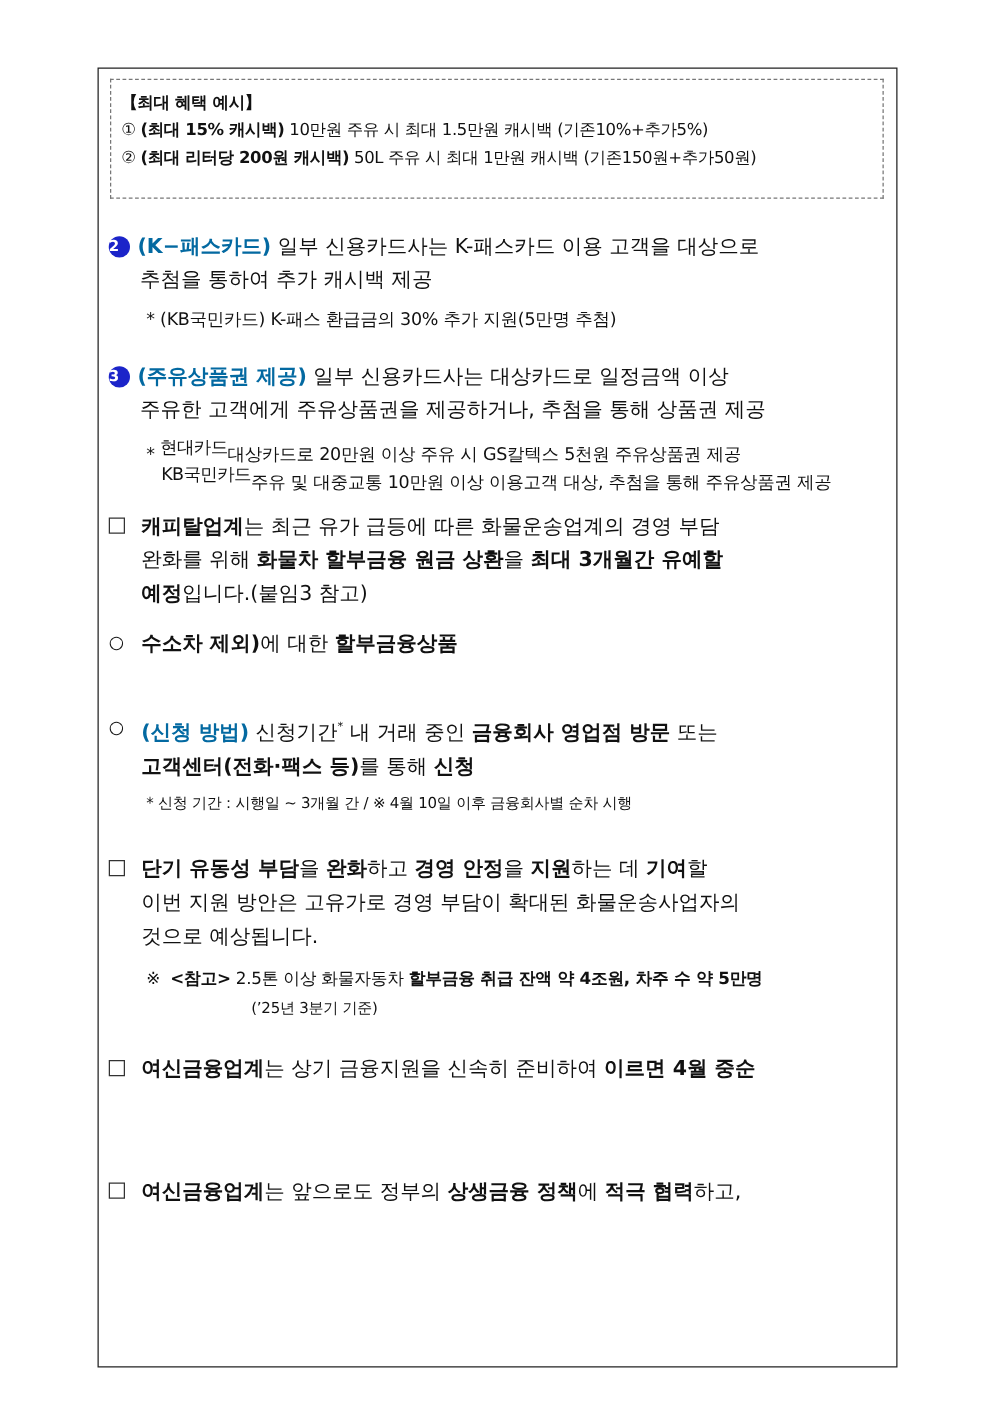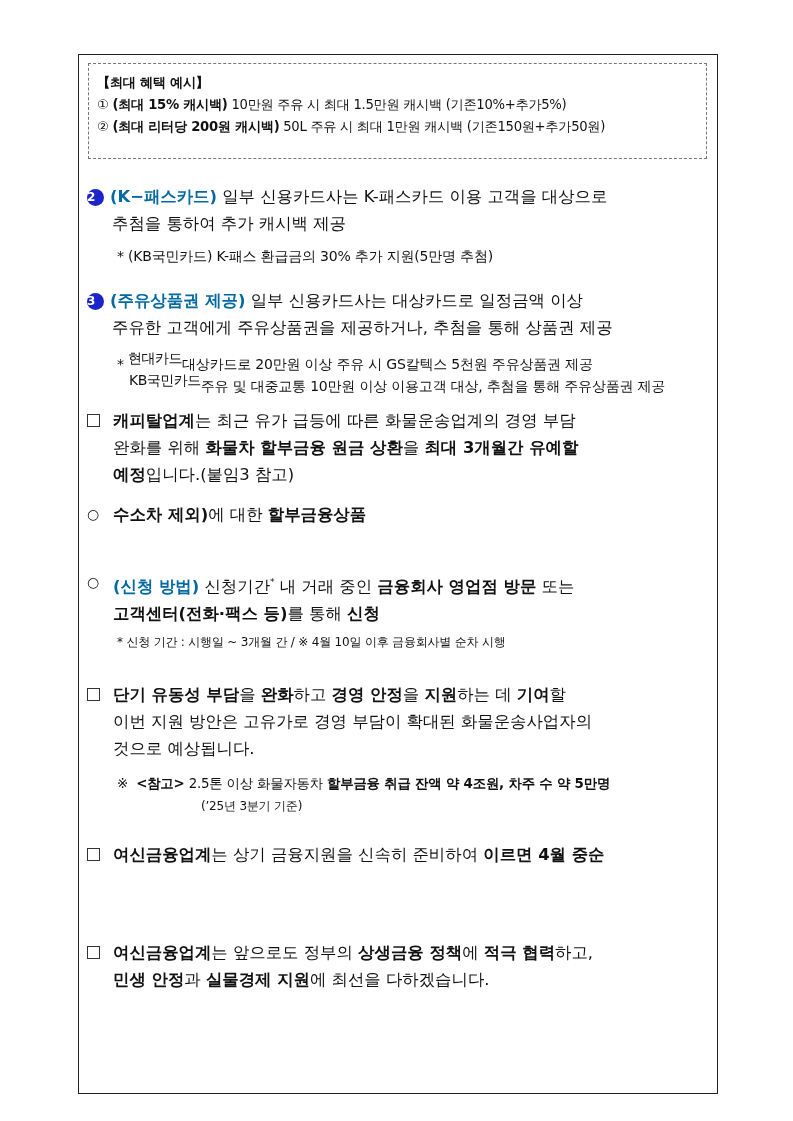--- a/index.html
+++ b/index.html
@@ -90,16 +90,15 @@
   <div class="note" style="left:122px; top:740px; font-size:12px;">(’25년 3분기 기준)</div>
 
   <div class="para" style="left:8px; top:786px; width:626px;">
     <span class="box-bullet"></span>
     <div class="ind"><span class="b">여신금융업계</span><span>는 상기 금융지원을 신속히 준비하여 </span><span class="b">이르면 4월 중순</span></div>
   </div>
 
   <div class="para" style="left:8px; top:864px; width:626px;margin-top:20px;">
     <span class="box-bullet"></span>
     <div class="ind"><span class="b">여신금융업계</span><span>는 앞으로도 정부의 </span><span class="b">상생금융 정책</span><span>에 </span><span class="b">적극 협력</span><span>하고,</span></div>
-    <div class="ind"><span class="b">민생 안정</span><span>과 </span><span class="b">실물경제 지원</span><span>에 최선을 다하겠습니다.</span></div>
   </div>
 
 </div>
 
 </body></html>

